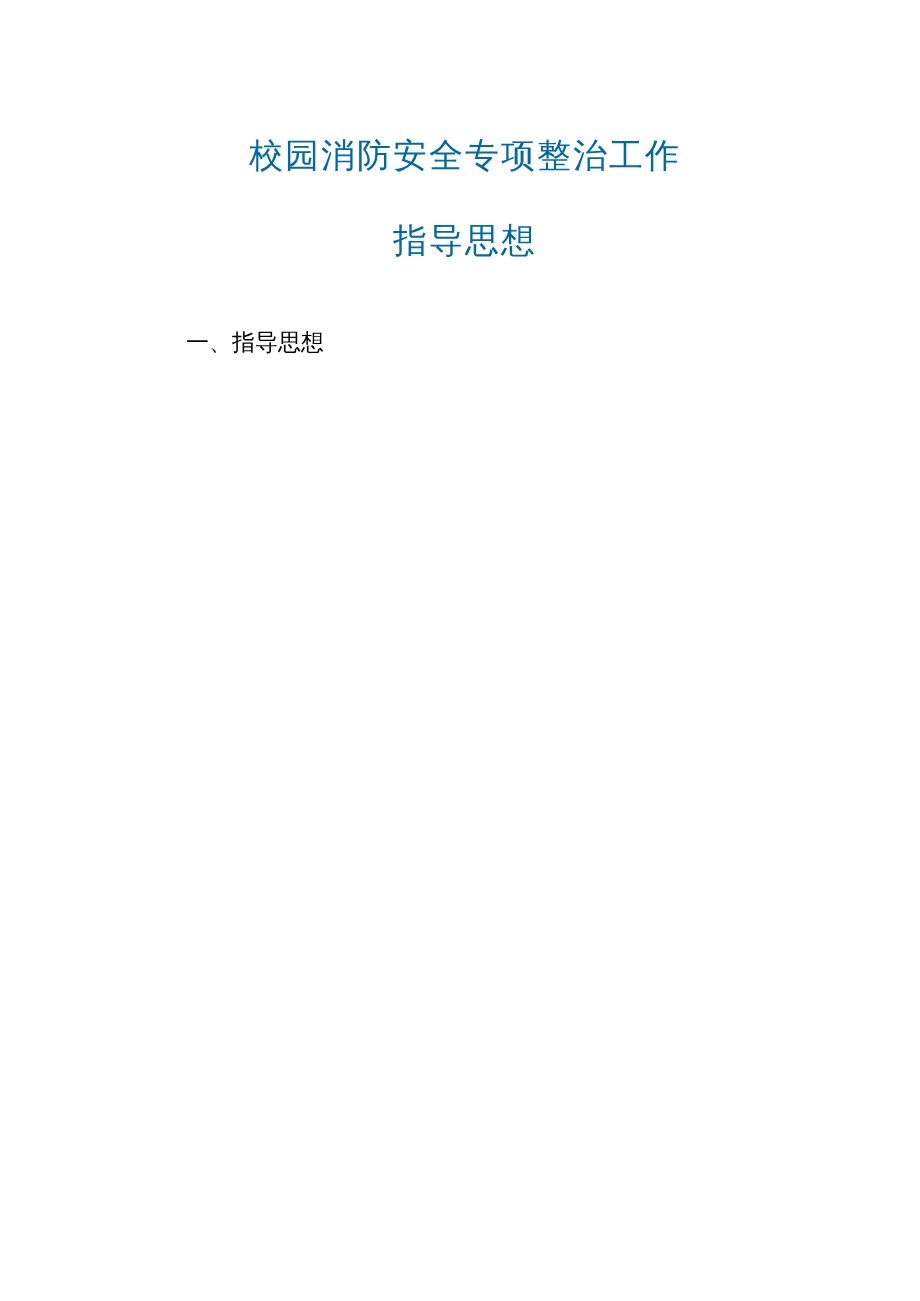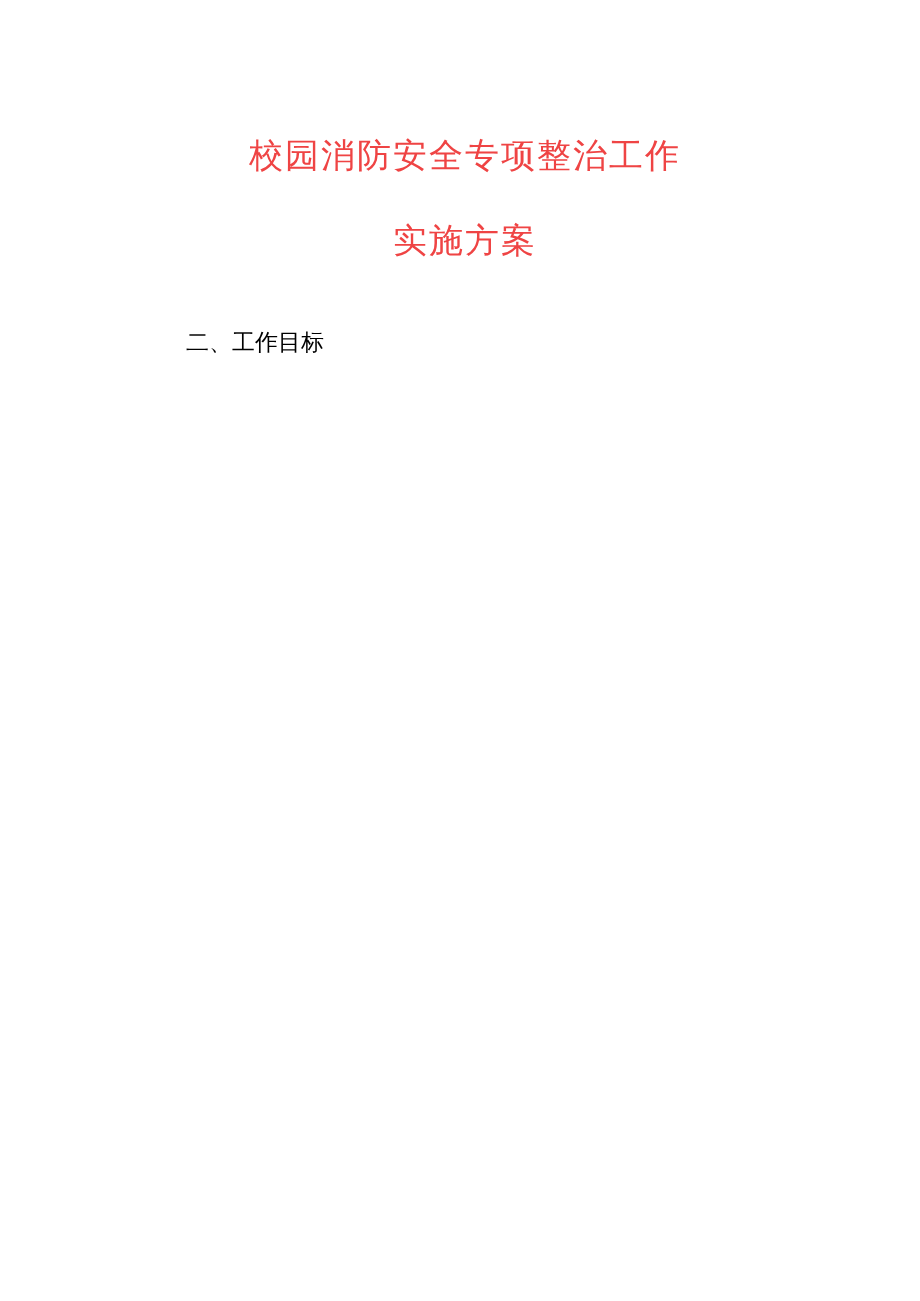--- a/index.html
+++ b/index.html
@@ -24,21 +24,21 @@
   .doc-title {
     margin: 0 0 58px 0;
     padding: 0;
     font-weight: normal;
     text-align: center;
   }
   .title-line {
     font-size: 34px;
     line-height: 40px;
     letter-spacing: 2px;
-    color: #ef4444;
+    color: #0369a1;
   }
   .title-line + .title-line {
     margin-top: 45px;
   }
   .para {
     margin: 0;
     padding: 0;
     font-size: 23px;
     line-height: 48px;
     color: #000000;
@@ -52,23 +52,23 @@
   }
 </style>
 </head>
 <body>
 
 <div class="page">
   <div class="content">
 
     <h1 class="doc-title">
       <div class="title-line">校园消防安全专项整治工作</div>
-      <div class="title-line">实施方案</div>
+      <div class="title-line">指导思想</div>
     </h1>
 
 
+    <p class="para heading">一、指导思想</p>
 
 
-    <p class="para heading">二、工作目标</p>
 
 
   </div>
 </div>
 
 </body></html>

